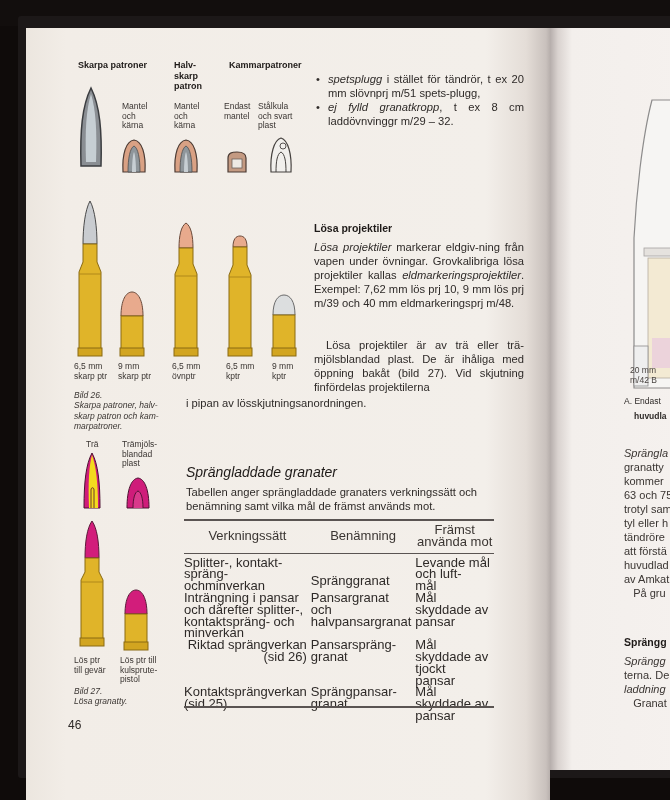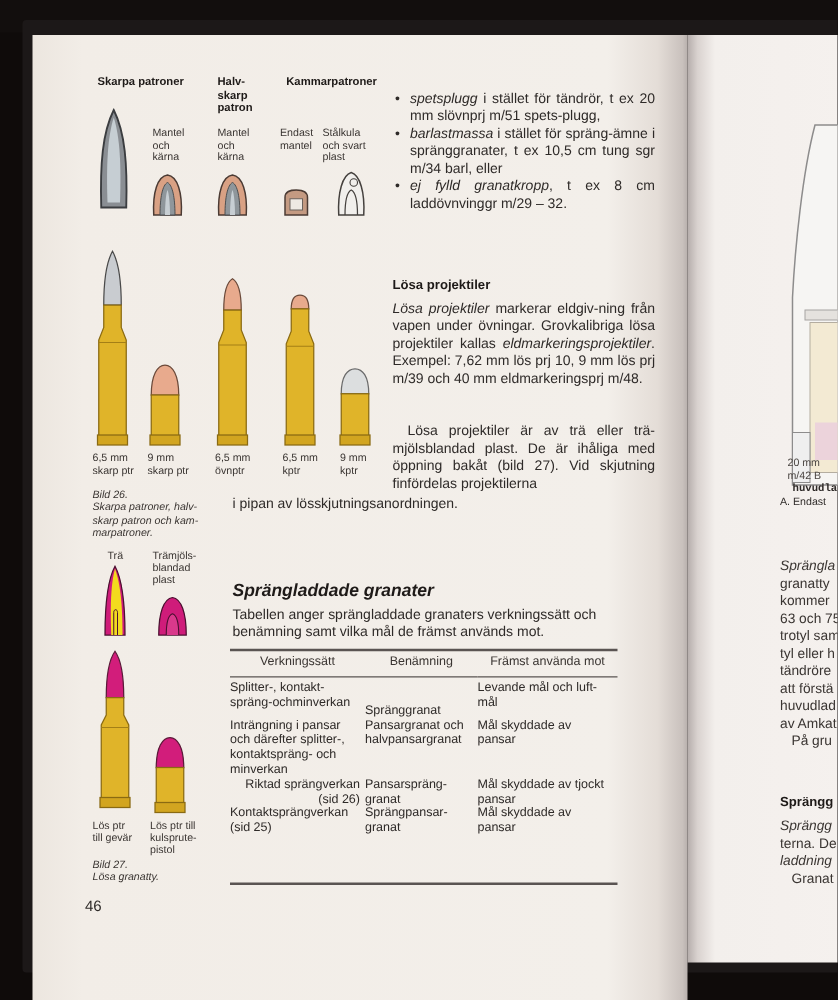--- a/index.html
+++ b/index.html
@@ -11,22 +11,22 @@
   .page-right { position: absolute; left: 550px; top: 28px; width: 130px; height: 742px;
     background: linear-gradient(to right, #b5adab 0px, #d9d2cf 8px, #f3efec 22px, #f5f1ee 130px); }
   .topband { position: absolute; left: 0; top: 0; width: 670px; height: 26px; background: #120e0d; }
   .abs { position: absolute; }
   .hdr { font-weight: bold; font-size: 9px; color: #1e1a18; line-height: 10.5px; }
   .lbl { font-size: 8.5px; line-height: 9.5px; color: #3a3532; }
   .body-txt { font-size: 11.2px; line-height: 14px; color: #2e2a28; text-align: justify; }
   .caption { font-size: 8.5px; line-height: 10.5px; font-style: italic; color: #3a3532; }
   .ital { font-style: italic; }
   .sec-title { font-weight: bold; font-size: 10.5px; color: #1e1a18; }
-  .big-title { font-weight: bold; font-style: italic; font-size: 14px; color: #1e1a18; }
-  table.grn { border-collapse: collapse; font-size: 10px; line-height: 11.8px; color: #2e2a28; }
+  .big-title { font-weight: normal; font-style: italic; font-size: 14px; color: #1e1a18; }
+  table.grn { border-collapse: collapse; font-size: 13px; line-height: 11.8px; color: #2e2a28; }
   table.grn th { font-weight: normal; text-align: center; padding: 4px 0 5px; color: #3a3532; }
   table.grn td { vertical-align: top; padding: 0 4px 0 0; }
   .rule { position: absolute; height: 1.5px; background: #5a5452; }
   .bullet-list { list-style: none; }
   .bullet-list li { position: relative; padding-left: 12px; }
   .bullet-list li::before { content: "\2022"; position: absolute; left: 0; top: 0; color: #2e2a28; }
   .pagenum { font-size: 12px; color: #2e2a28; }
   .rp-txt { font-size: 11px; line-height: 14px; color: #3a3532; white-space: nowrap; overflow: hidden; }
 </style>
 </head>
@@ -122,21 +122,20 @@
   <div class="abs lbl" style="left:246px;top:334px;white-space:pre-line;">9 mm
 kptr</div>
 
   <div class="abs caption" style="left:48px;top:362px;">Bild 26.</div>
   <div class="abs caption" style="left:48px;top:372px;white-space:pre-line;">Skarpa patroner, halv-
 skarp patron och kam-
 marpatroner.</div>
 
   <ul class="abs bullet-list body-txt" style="left:290px;top:44px;width:208px;">
     <li><span class="ital">spetsplugg</span><span> i stället för tändrör, t ex 20 mm slövnprj m/51 spets-plugg,</span></li>
-    <li><span class="ital">barlastmassa</span><span> i stället för spräng-ämne i spränggranater, t ex 10,5 cm tung sgr m/34 barl, eller</span></li>
     <li><span class="ital">ej fylld granatkropp</span><span>, t ex 8 cm laddövnvinggr m/29 – 32.</span></li>
   </ul>
 
   <div class="abs sec-title" style="left:288px;top:194px;">Lösa projektiler</div>
   <div class="abs body-txt" style="left:288px;top:212px;width:210px;">
     <span class="ital">Lösa projektiler</span><span> markerar eldgiv-ning från vapen under övningar. Grovkalibriga lösa projektiler kallas </span><span class="ital">eldmarkeringsprojektiler</span><span>. Exempel: 7,62 mm lös prj 10, 9 mm lös prj m/39 och 40 mm eldmarkeringsprj m/48.</span>
   </div>
   <div class="abs body-txt" style="left:288px;top:310px;width:210px;text-indent:12px;">Lösa projektiler är av trä eller trä-mjölsblandad plast. De är ihåliga med öppning bakåt (bild 27). Vid skjutning finfördelas projektilerna</div>
   <div class="abs body-txt" style="left:160px;top:368px;">i pipan av lösskjutningsanordningen.</div>
 
@@ -229,21 +228,21 @@
   <svg class="abs" style="left:80px;top:70px;" width="60" height="300">
     <path d="M22 2 C12 40 6 100 4 140 L4 290 L60 290 L60 2 Z" fill="#f6f5f3" stroke="#8d8c8c" stroke-width="1.2"></path>
     <rect x="14" y="150" width="46" height="8" fill="#e5e2de" stroke="#a6a4a2" stroke-width="0.8"></rect>
     <rect x="18" y="160" width="42" height="120" fill="#f3ead3" stroke="#b4ada0" stroke-width="0.8"></rect>
     <rect x="22" y="240" width="38" height="30" fill="#ecd3db"></rect>
     <rect x="4" y="248" width="14" height="40" fill="#efefef" stroke="#8d8c8c" stroke-width="0.8"></rect>
   </svg>
   <div class="abs lbl" style="left:80px;top:338px;white-space:pre-line;color:#4a4542;">20 mm
 m/42 B</div>
   <div class="abs" style="left:74px;top:368px;font-size:8.5px;font-weight:normal;color:#2e2a28;">A. Endast</div>
-  <div class="abs" style="left:84px;top:358px;font-size:8.5px;font-weight:bold;color:#2e2a28;font-family:Liberation Mono, monospace;">huvudla</div>
+  <div class="abs" style="left:84px;top:383px;font-size:8.5px;font-weight:bold;color:#2e2a28;">huvudla</div>
 
   <div class="abs" style="left:74px;top:418px;width:60px;">
     <div class="rp-txt ital">Sprängla</div>
     <div class="rp-txt">granatty</div>
     <div class="rp-txt">kommer</div>
     <div class="rp-txt">63 och 75</div>
     <div class="rp-txt">trotyl sam</div>
     <div class="rp-txt">tyl eller h</div>
     <div class="rp-txt">tändröre</div>
     <div class="rp-txt">att förstä</div>

